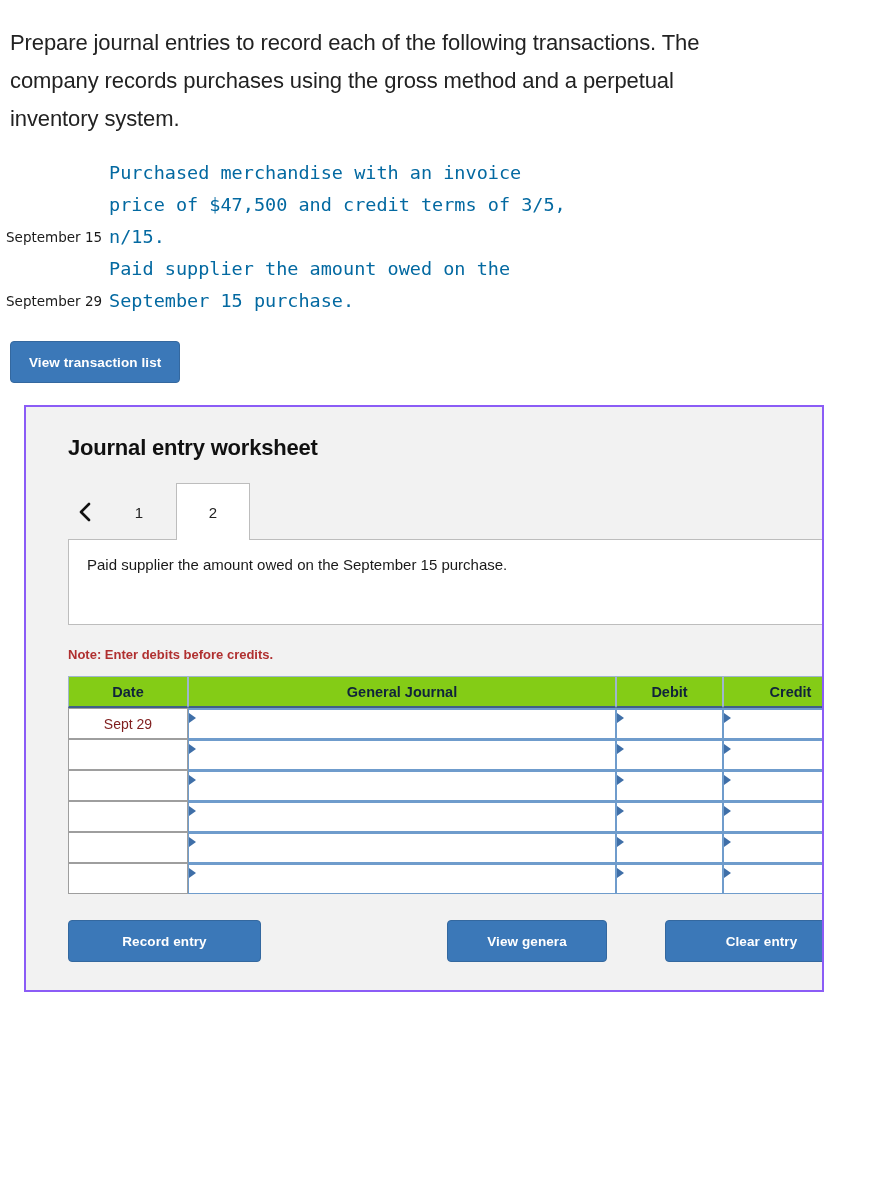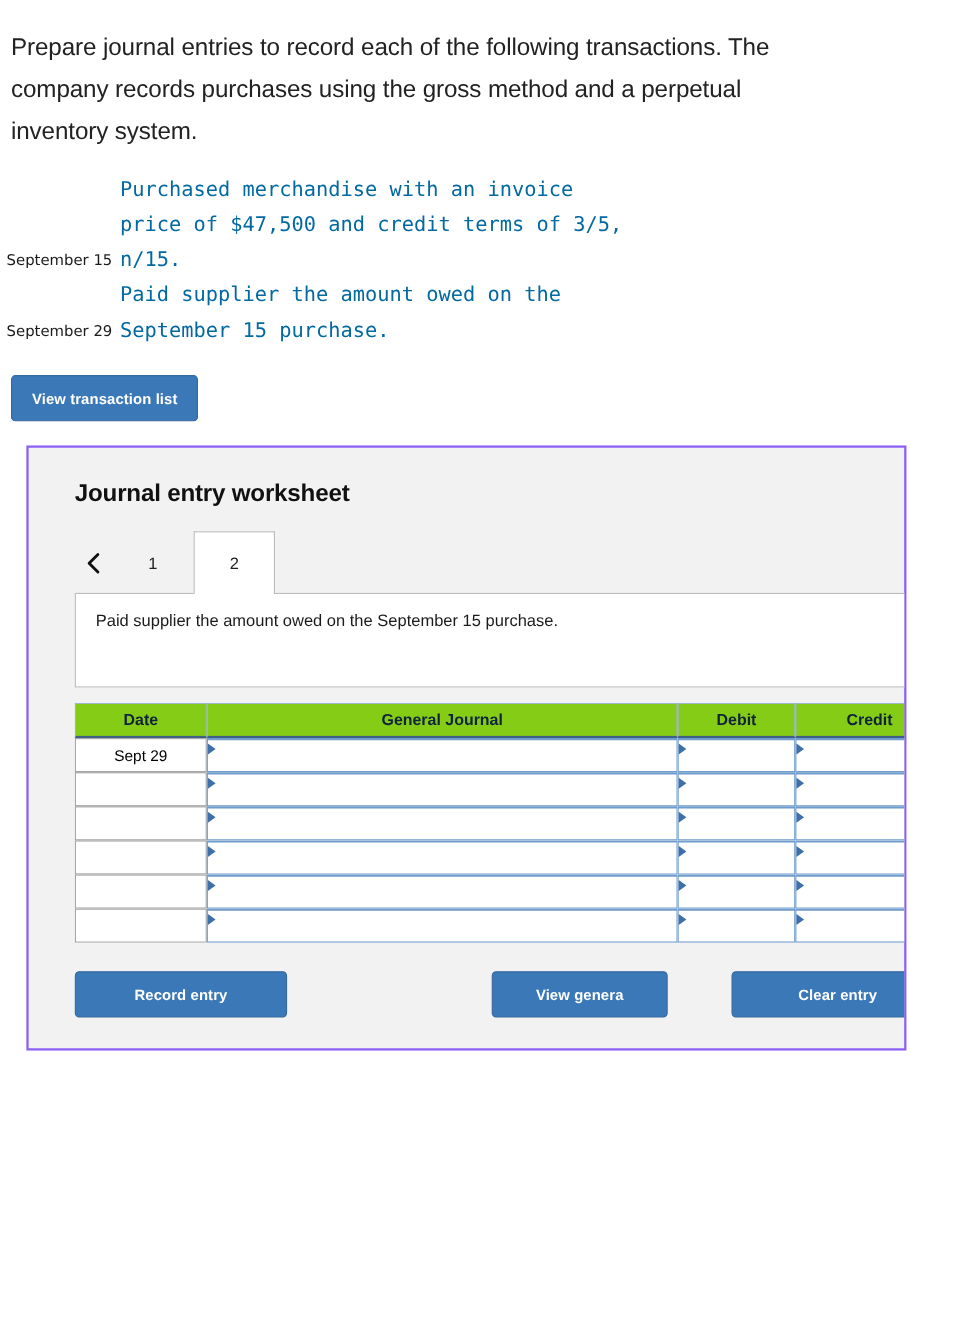--- a/index.html
+++ b/index.html
@@ -180,21 +180,21 @@
     border-bottom: 2px solid #3f5f87;
     box-sizing: border-box;
     text-align: center;
   }
   td.date-cell {
     background: #ffffff;
     border: 1px solid #9e9e9e;
     height: 31px;
     text-align: center;
     font-size: 14px;
-    color: #000000;
+    color: #7f1d1d;
     box-sizing: border-box;
   }
   td.input-cell {
     background: #ffffff;
     border: 1px solid #6f9ccc;
     border-top: 2px solid #6f9ccc;
     height: 31px;
     box-sizing: border-box;
     position: relative;
     padding: 0;
@@ -268,20 +268,21 @@
       <svg width="14" height="20" viewBox="0 0 14 20" aria-hidden="true">
         <polyline points="11,2 3,10 11,18" fill="none" stroke="#111111" stroke-width="2.6" stroke-linecap="round" stroke-linejoin="round"></polyline>
       </svg>
     </div>
     <div class="tab">1</div>
     <div class="tab active">2</div>
   </div>
 
   <div class="desc-box">Paid supplier the amount owed on the September 15 purchase.</div>
 
+  <div class="note">Note: Enter debits before credits.</div>
 
   <div class="table-wrap">
     <table class="journal">
       <colgroup>
         <col class="col-date">
         <col class="col-gj">
         <col class="col-debit">
         <col class="col-credit">
       </colgroup>
       <thead>

